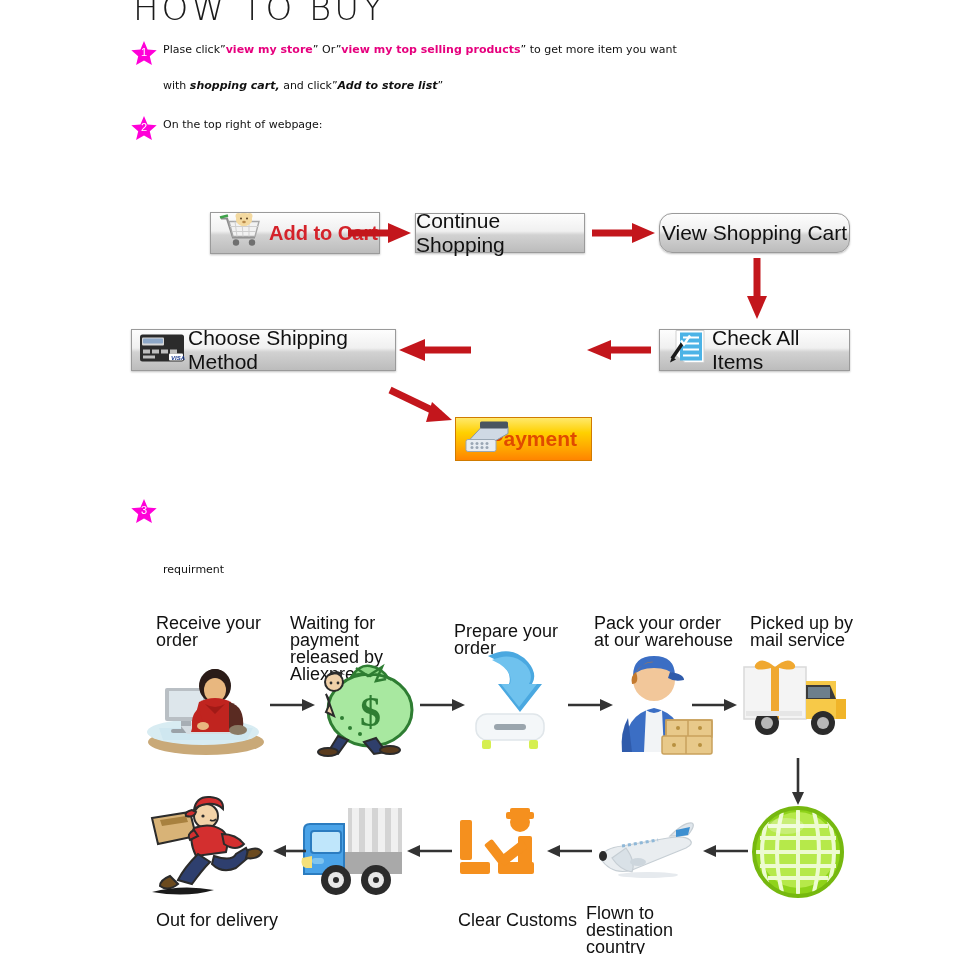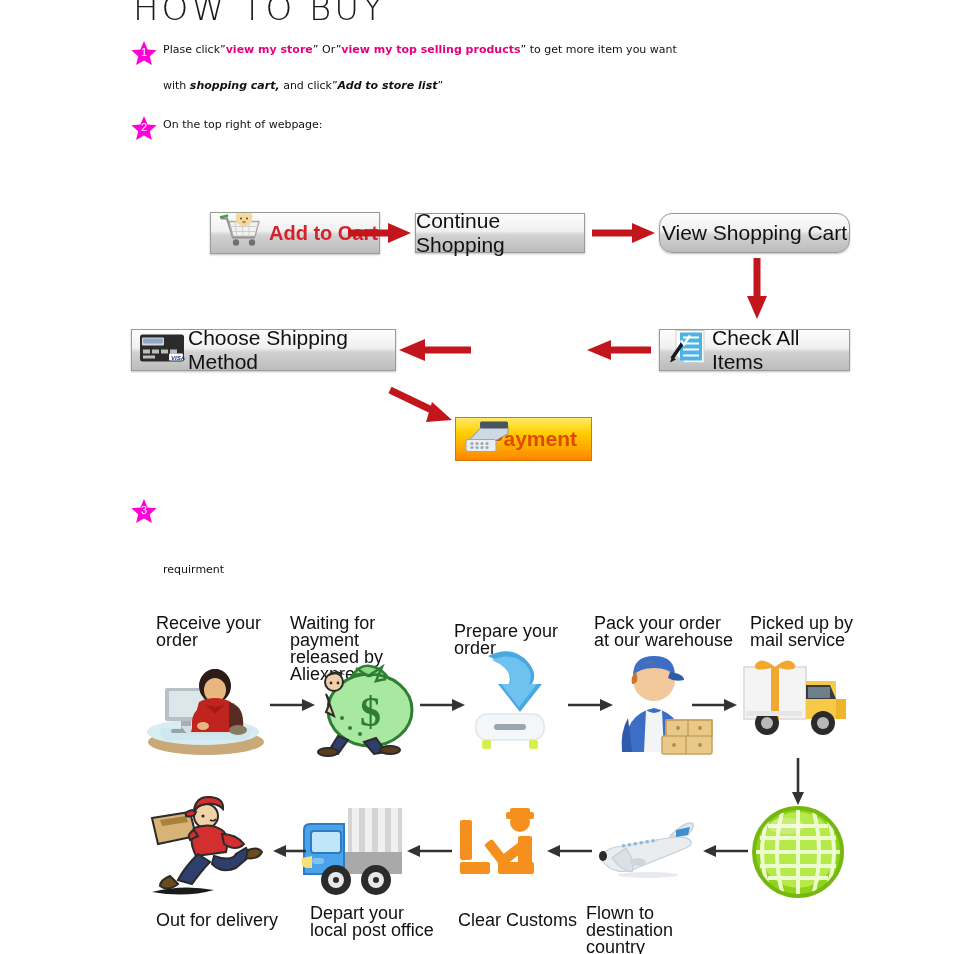--- a/index.html
+++ b/index.html
@@ -550,24 +550,20 @@
       <path d="M66 66 q18 6 22 -2 l10 -6 l4 8 l-14 12 q-14 6 -24 -4z" fill="#2e3f6e" stroke="#2b2b2b" stroke-width="2"></path>
       <path d="M22 86 q-10 4 -10 10 q8 6 18 -2z" fill="#6b4a1e" stroke="#2b2b2b" stroke-width="2"></path>
       <path d="M100 60 q10 -4 14 2 q-4 8 -16 6z" fill="#6b4a1e" stroke="#2b2b2b" stroke-width="2"></path>
       <path d="M4 102 q30 -8 62 -2 q-28 8 -62 2z" fill="#1a1a1a"></path>
     </svg>
   </div>
 
   <div class="flow-label" style="left:156px; top:912px; width:140px;">
     <div>Out for delivery</div>
   </div>
-  <div class="flow-label" style="left:310px; top:905px; width:140px;">
-    <div>Depart your</div>
-    <div>local post office</div>
-  </div>
   <div class="flow-label" style="left:458px; top:912px; width:130px;">
     <div>Clear Customs</div>
   </div>
   <div class="flow-label" style="left:586px; top:905px; width:150px;">
     <div>Flown to destination</div>
     <div>country</div>
   </div>
 
 </div>
 

